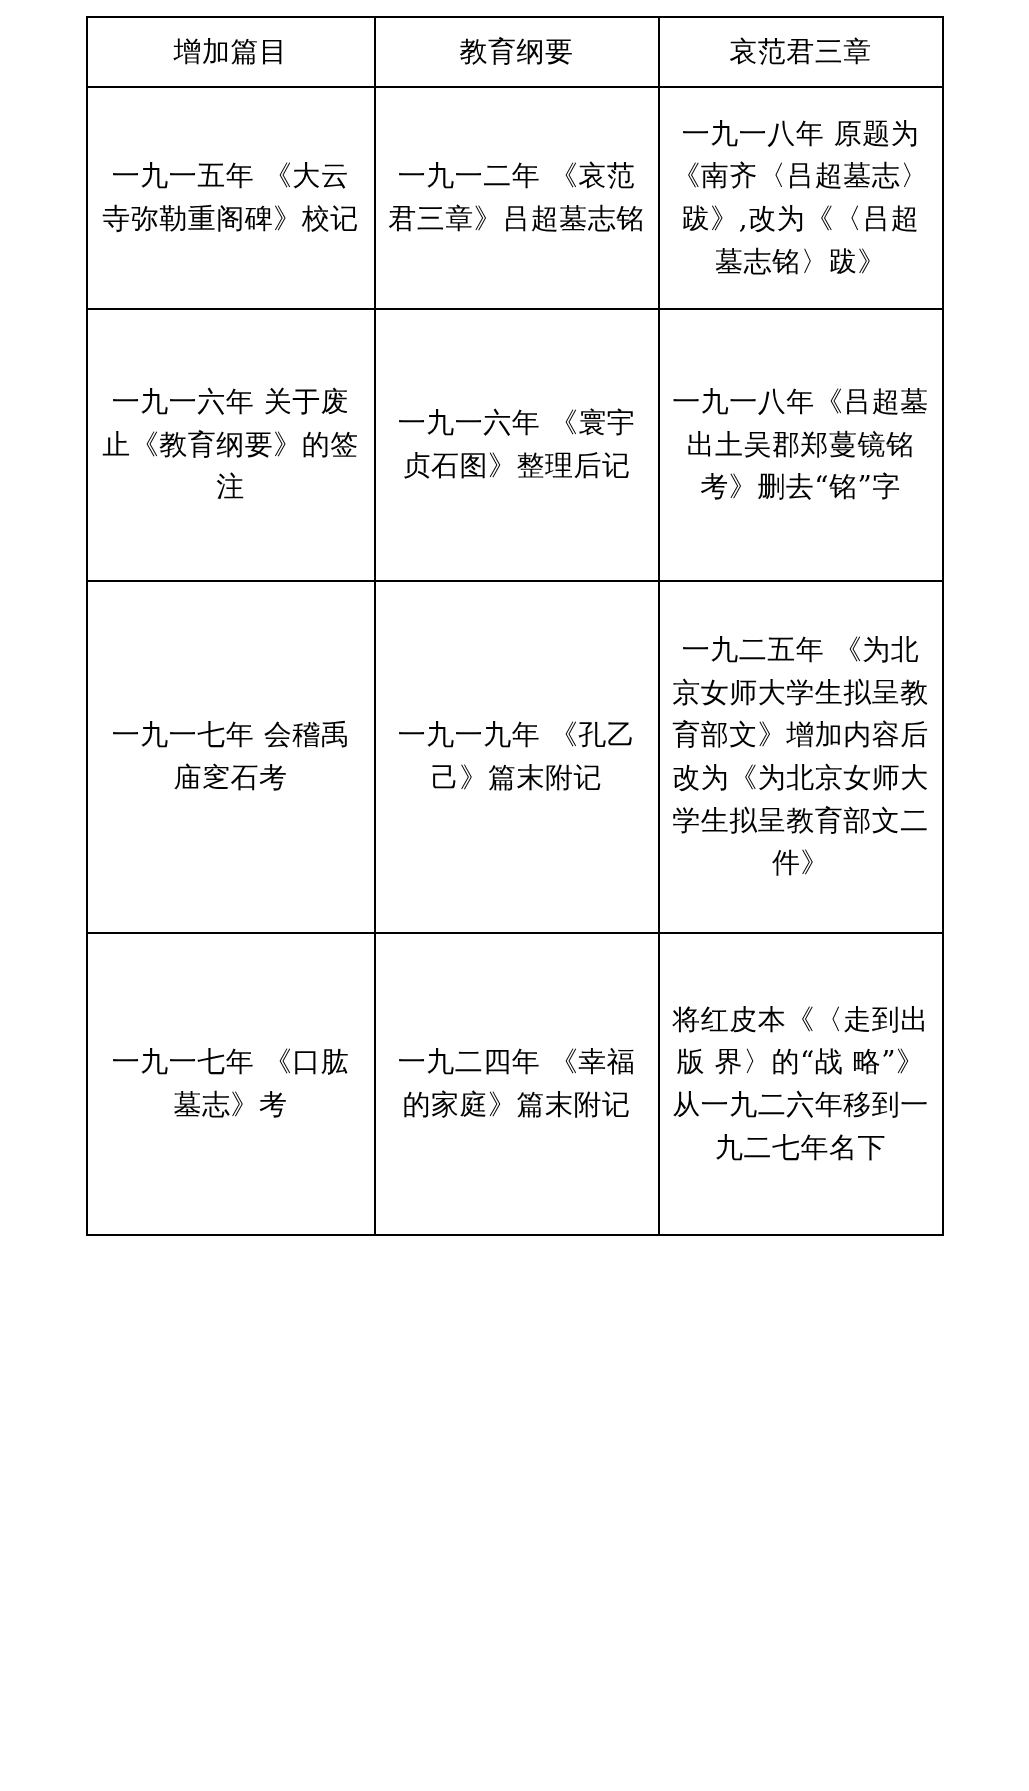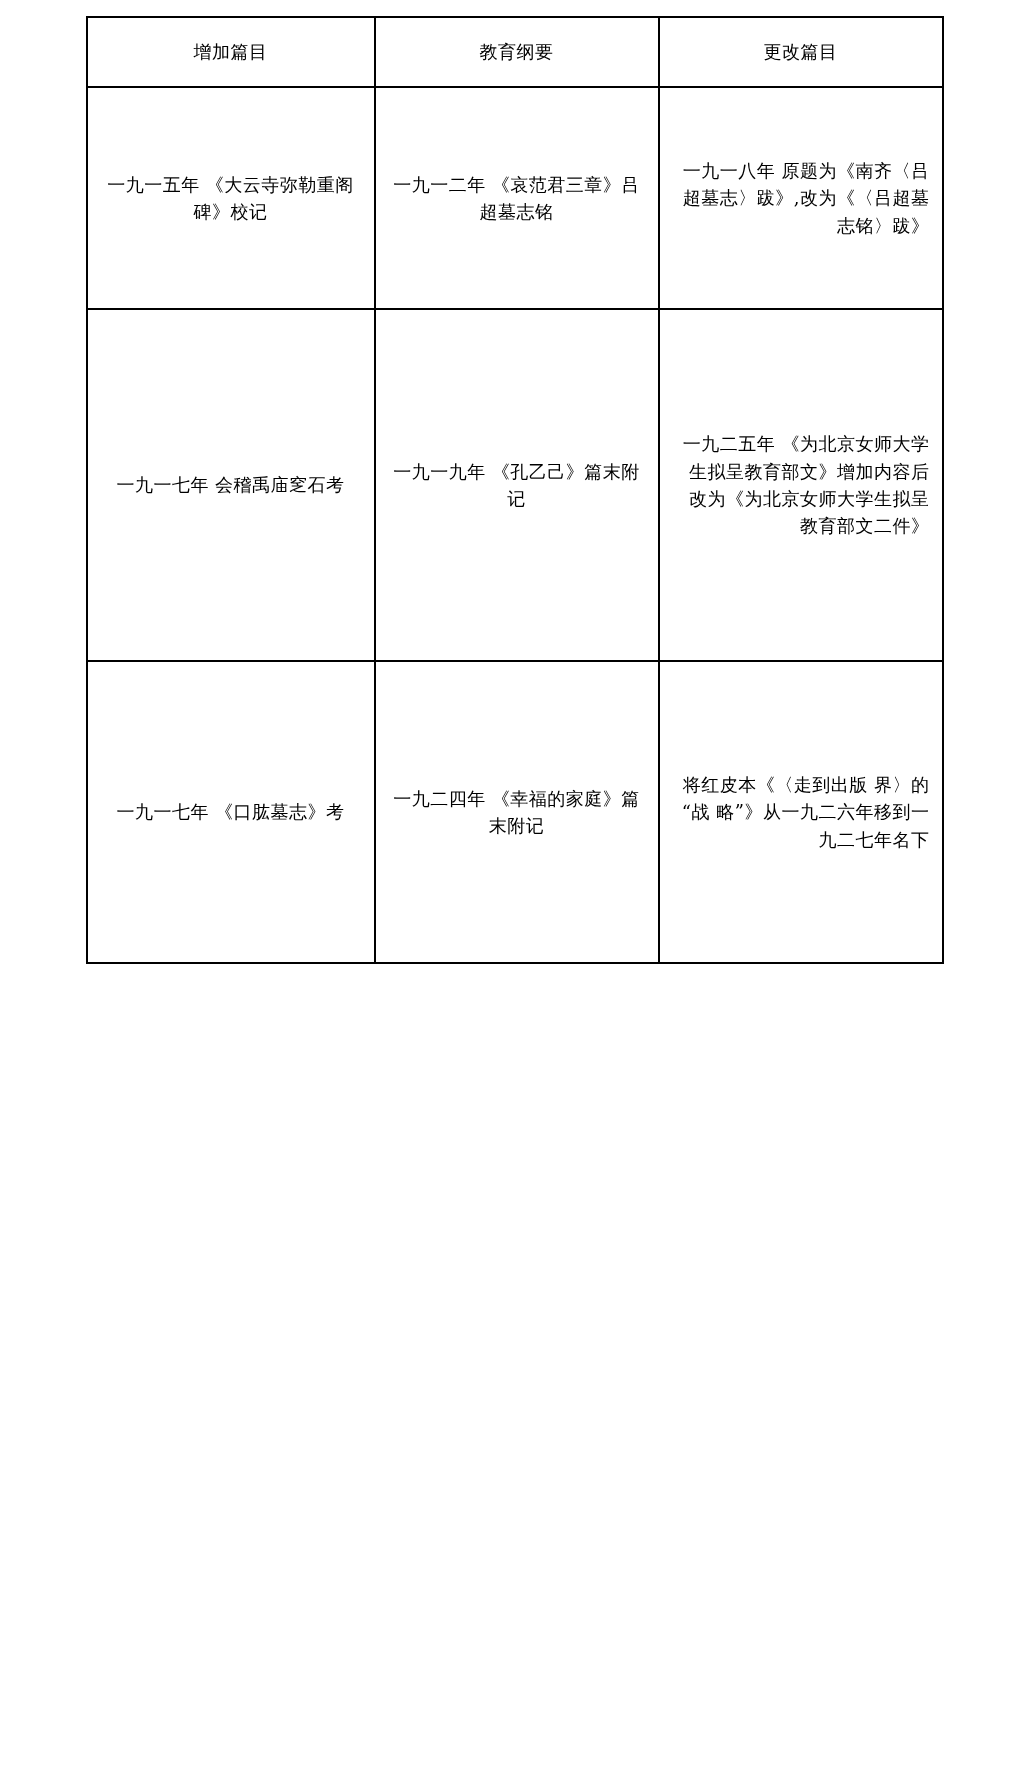--- a/index.html
+++ b/index.html
@@ -26,40 +26,40 @@
     width: 856px;
     margin: 0 auto;
     table-layout: fixed;
   }
   table.doc-table td,
   table.doc-table th {
     border: 2px solid #000000;
     vertical-align: middle;
     padding: 10px 12px;
     font-weight: normal;
-    font-size: 18px;
+    font-size: 28px;
     line-height: 1.52;
     letter-spacing: 0.5px;
   }
   thead th {
     text-align: center;
     height: 48px;
     padding-top: 6px;
     padding-bottom: 6px;
     font-size: 28px;
   }
   col.c1 { width: 288px; }
   col.c2 { width: 284px; }
   col.c3 { width: 284px; }
 
   td.col-add, td.col-del {
     text-align: center;
   }
   td.col-chg {
-    text-align: right;
+    text-align: center;
   }
   .cell-inner {
     display: block;
   }
   
   tr.r0 td { height: 200px; }
   tr.r1 td { height: 250px; }
   tr.r2 td { height: 330px; }
   tr.r3 td { height: 280px; }
   tr.r4 td { height: 300px; }
@@ -71,33 +71,44 @@
   <table class="doc-table">
     <colgroup>
       <col class="c1">
       <col class="c2">
       <col class="c3">
     </colgroup>
     <thead>
       <tr>
         <th>增加篇目</th>
         <th>教育纲要</th>
-        <th>更改篇目</th>
+        <th>哀范君三章</th>
       </tr>
     </thead>
     <tbody>
       <tr class="r0">
         <td class="col-add">
           <span class="cell-inner">一九一五年 《大云寺弥勒重阁碑》校记</span>
         </td>
         <td class="col-del">
           <span class="cell-inner">一九一二年 《哀范君三章》吕超墓志铭</span>
         </td>
         <td class="col-chg">
           <span class="cell-inner">一九一八年 原题为《南齐〈吕超墓志〉跋》,改为《〈吕超墓志铭〉跋》</span>
+        </td>
+      </tr>
+      <tr class="r1">
+        <td class="col-add">
+          <span class="cell-inner">一九一六年 关于废止《教育纲要》的签注</span>
+        </td>
+        <td class="col-del">
+          <span class="cell-inner">一九一六年 《寰宇贞石图》整理后记</span>
+        </td>
+        <td class="col-chg">
+          <span class="cell-inner">一九一八年《吕超墓出土吴郡郑蔓镜铭考》删去“铭”字</span>
         </td>
       </tr>
       <tr class="r2">
         <td class="col-add">
           <span class="cell-inner">一九一七年 会稽禹庙窆石考</span>
         </td>
         <td class="col-del">
           <span class="cell-inner">一九一九年 《孔乙己》篇末附记</span>
         </td>
         <td class="col-chg">

